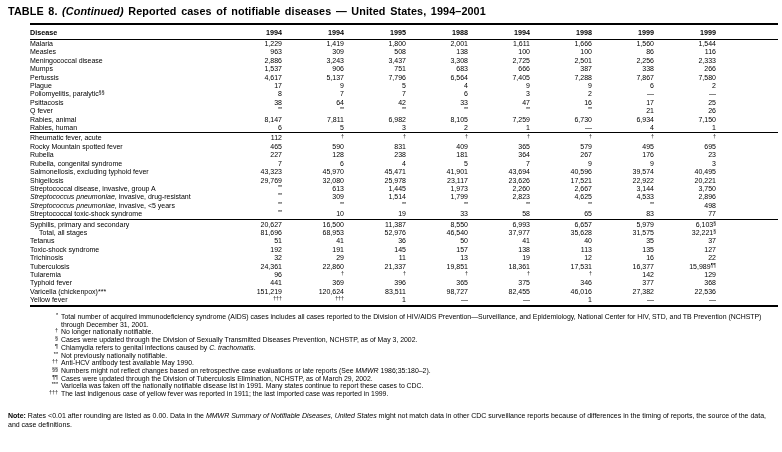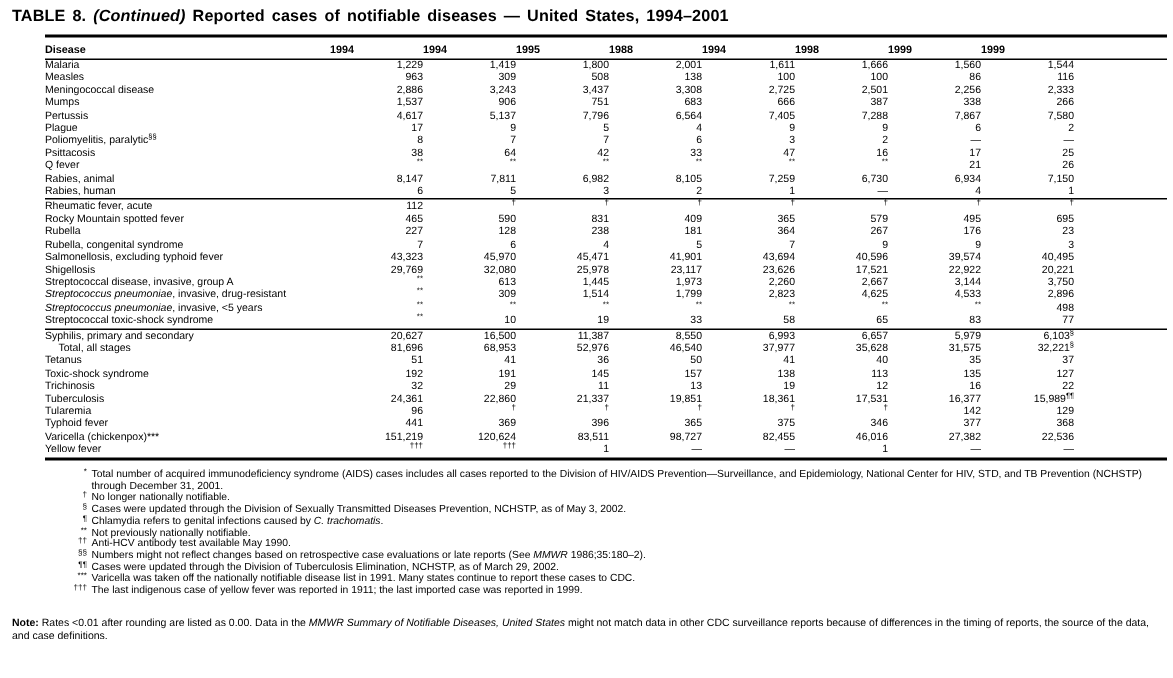--- a/index.html
+++ b/index.html
@@ -3,21 +3,21 @@
 <meta charset="utf-8">
 <style>
   html,body{margin:0;padding:0;background:#fff;color:#000;}
   body{width:782px;height:452px;font-family:"Liberation Sans",sans-serif;}
   .page{position:relative;width:782px;height:452px;overflow:hidden;background:#fff;}
   .title{position:absolute;left:8px;top:5px;font-size:10.8px;font-weight:bold;letter-spacing:.1px;word-spacing:1.5px;white-space:nowrap;}
   .title .it{font-style:italic;}
   table.tbl{position:absolute;left:30px;top:23px;width:748px;border-collapse:collapse;table-layout:fixed;font-size:7px;border-bottom:2px solid #000;}
   col.c-dis{width:190px;} col.c-yr{width:62px;} col.c-spc{width:62px;}
   .tbl th{font-weight:bold;font-size:7.2px;border-top:2px solid #000;border-bottom:1px solid #000;padding:3px 0 2px;vertical-align:bottom;margin-top:24px;}
-  .tbl th.dis{text-align:left;} .tbl th.yr{text-align:left;}
+  .tbl th.dis{text-align:left;} .tbl th.yr{text-align:right;}
   .tbl td{padding:0;height:8.4px;line-height:8.4px;white-space:nowrap;font-size:7px;vertical-align:baseline;}
   .tbl td.dis{text-align:left;overflow:visible;}
   .tbl td.dis.ind{padding-left:9px;}
   .tbl td.yr{text-align:right;}
   tbody.sec tr:first-child td{border-top:1px solid #000;padding-top:1px;}
   .tbl sup{font-size:5px;line-height:0;vertical-align:2.5px;}
   .mk{font-size:5.3px;line-height:0;vertical-align:2.5px;}
   .fns{position:absolute;left:0;top:313px;width:779px;font-size:6.9px;line-height:7.7px;}
   .fn{display:flex;}
   .fm{flex:0 0 58px;width:58px;text-align:right;padding-right:3px;font-size:5.4px;line-height:7.7px;position:relative;top:-1px;}

